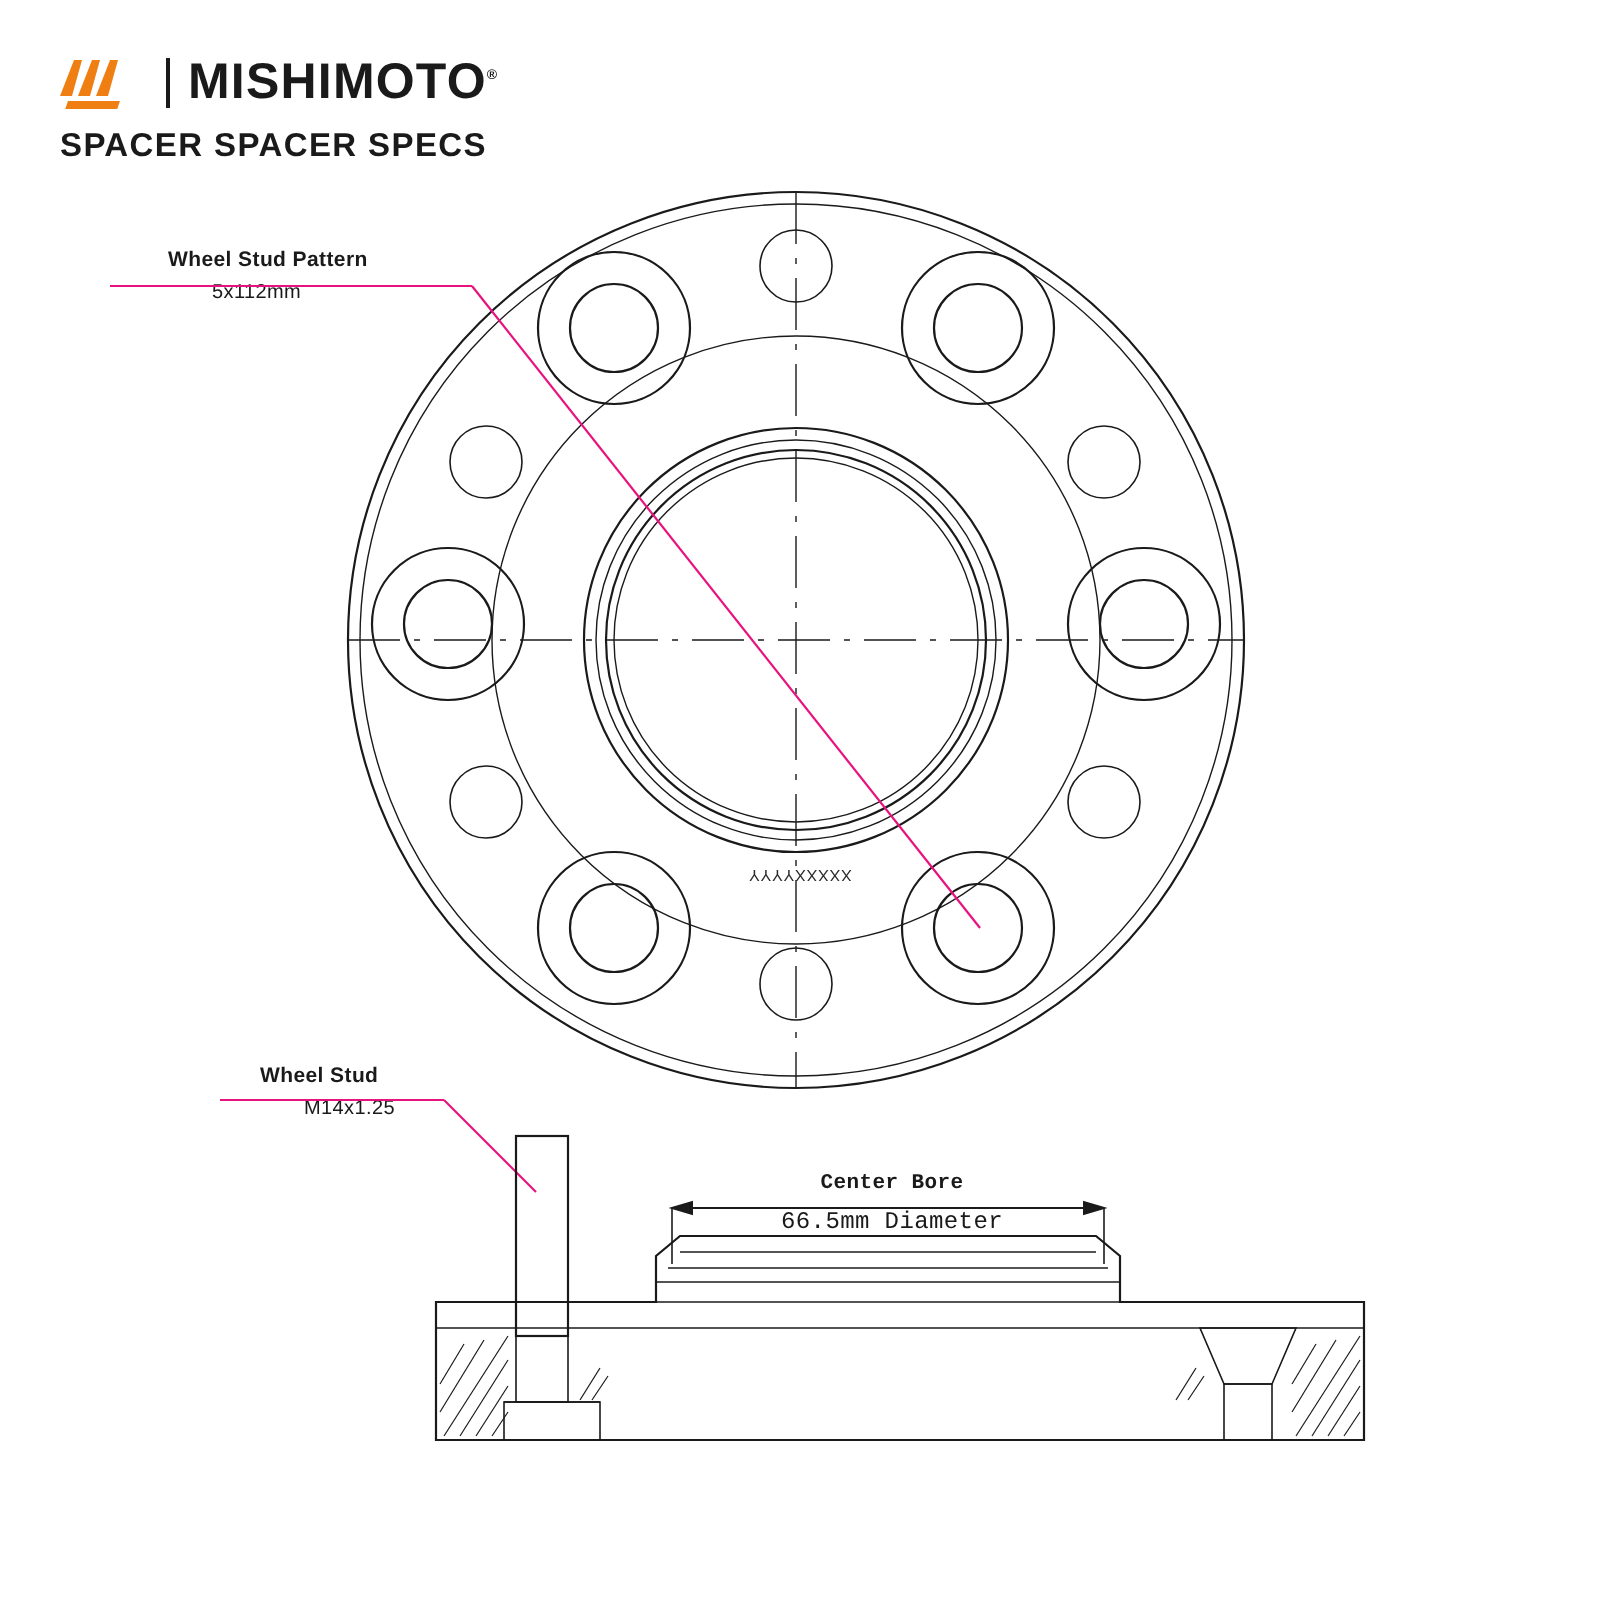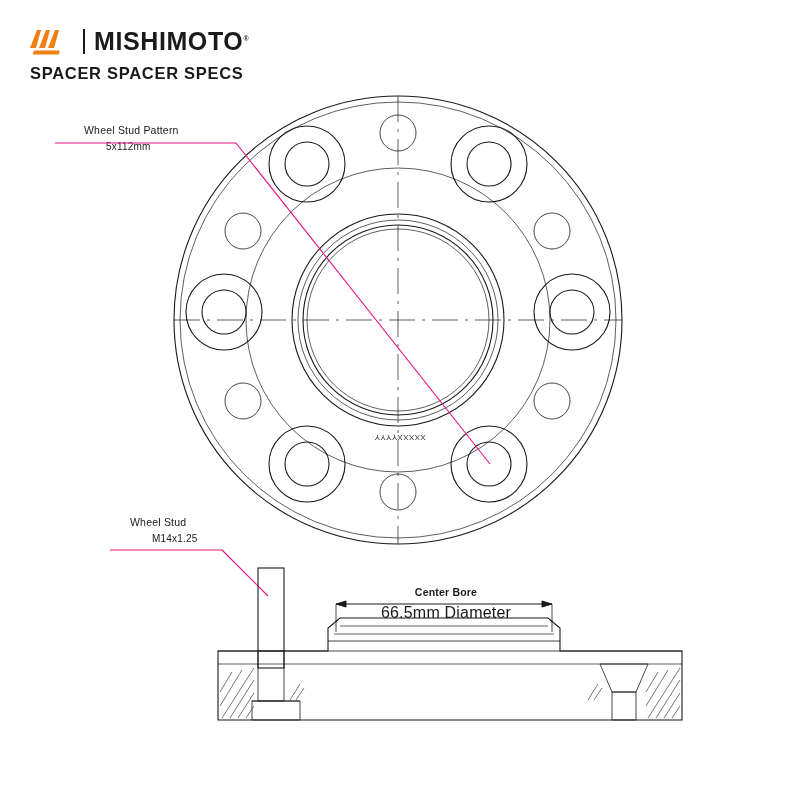--- a/index.html
+++ b/index.html
@@ -65,48 +65,49 @@
     font-size: 7px;
     vertical-align: super;
   }
 
   
   .callout {
     position: absolute;
   }
   .callout .cl-title {
     font-size: 10.5px;
-    font-weight: normal;
+    font-weight: bold;
     letter-spacing: 0.2px;
     white-space: nowrap;
   }
   .callout .cl-value {
     font-size: 10px;
     letter-spacing: 0.2px;
     white-space: nowrap;
     margin-top: 5px;
     padding-left: 22px;
   }
   #callout-stud-pattern { left: 84px; top: 124px; }
-  #callout-wheel-stud   { left: 130px; top: 516px; }
+  #callout-wheel-stud   { left: 130px; top: 532px; }
 
   #callout-center-bore {
     position: absolute;
     left: 336px;
     top: 586px;
     width: 220px;
     text-align: center;
+    font-family: Liberation Mono, monospace;
   }
   #callout-center-bore .cb-title {
     font-size: 10.5px;
     font-weight: bold;
     letter-spacing: 0.2px;
   }
   #callout-center-bore .cb-value {
-    font-size: 16px;
+    font-size: 12px;
     margin-top: 6px;
     letter-spacing: 0.2px;
   }
 
   
   #drawing {
     position: absolute;
     left: 0;
     top: 0;
   }

